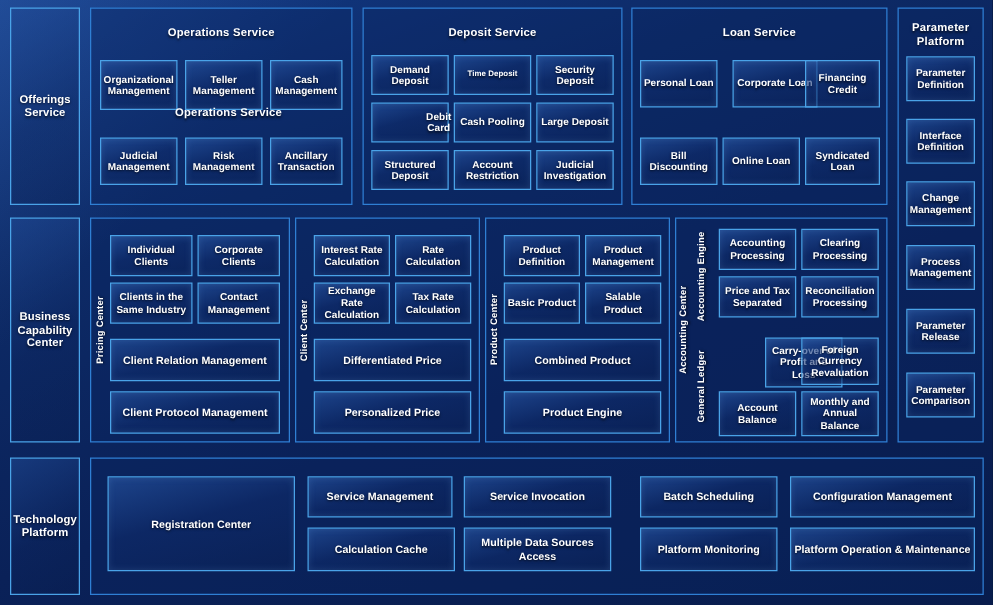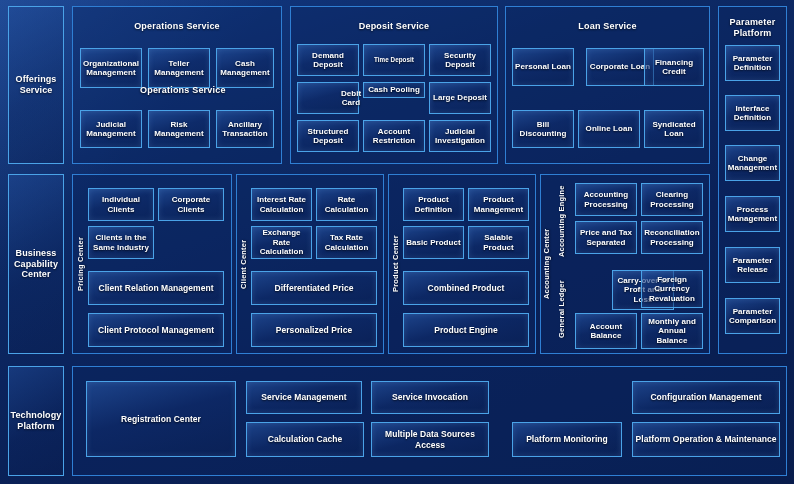--- a/index.html
+++ b/index.html
@@ -125,21 +125,21 @@
   <div class="node" style="left:216px; top:110px; width:58px; height:38px;">Ancillary Transaction</div>
 
   <div class="panel" style="left:290px; top:6px; width:208px; height:158px;">
     <div class="panel-title" style="top:14px;">Deposit Service</div>
   </div>
   <div class="node" style="left:297px; top:44px; width:62px; height:32px;">Demand Deposit</div>
   <div class="node small" style="left:363px; top:44px; width:62px; height:32px;">Time Deposit</div>
   <div class="node" style="left:429px; top:44px; width:62px; height:32px;">Security Deposit</div>
 
   <div class="node" style="left:297px; top:82px; width:62px; height:32px;padding-left:48px;">Debit Card</div>
-  <div class="node" style="left:363px; top:82px; width:62px; height:16px;">Cash Pooling</div>
+  <div class="node" style="left:363px; top:82px; width:62px; height:32px;">Cash Pooling</div>
   <div class="node" style="left:429px; top:82px; width:62px; height:32px;">Large Deposit</div>
 
   <div class="node" style="left:297px; top:120px; width:62px; height:32px;">Structured Deposit</div>
   <div class="node" style="left:363px; top:120px; width:62px; height:32px;">Account Restriction</div>
   <div class="node" style="left:429px; top:120px; width:62px; height:32px;">Judicial Investigation</div>
 
   <div class="panel" style="left:505px; top:6px; width:205px; height:158px;">
     <div class="panel-title" style="top:14px;">Loan Service</div>
   </div>
   <div class="node" style="left:512px; top:48px; width:62px; height:38px;">Personal Loan</div>
@@ -158,20 +158,21 @@
   <div class="node" style="left:725px; top:196px; width:55px; height:36px;">Process Management</div>
   <div class="node" style="left:725px; top:247px; width:55px; height:36px;">Parameter Release</div>
   <div class="node" style="left:725px; top:298px; width:55px; height:36px;">Parameter Comparison</div>
 
   <div class="panel" style="left:72px; top:174px; width:160px; height:180px;">
     <div class="vlabel" style="left:2px; top:0; bottom:0; width:12px;">Pricing Center</div>
   </div>
   <div class="node" style="left:88px; top:188px; width:66px; height:33px;">Individual Clients</div>
   <div class="node" style="left:158px; top:188px; width:66px; height:33px;">Corporate Clients</div>
   <div class="node" style="left:88px; top:226px; width:66px; height:33px;">Clients in the Same Industry</div>
+  <div class="node" style="left:158px; top:226px; width:66px; height:33px;">Contact Management</div>
   <div class="node wide" style="left:88px; top:271px; width:136px; height:34px;">Client Relation Management</div>
   <div class="node wide" style="left:88px; top:313px; width:136px; height:34px;">Client Protocol Management</div>
 
   <div class="panel" style="left:236px; top:174px; width:148px; height:180px;">
     <div class="vlabel" style="left:1px; top:0; bottom:0; width:12px;">Client Center</div>
   </div>
   <div class="node" style="left:251px; top:188px; width:61px; height:33px;">Interest Rate Calculation</div>
   <div class="node" style="left:316px; top:188px; width:61px; height:33px;">Rate Calculation</div>
   <div class="node" style="left:251px; top:226px; width:61px; height:33px;">Exchange Rate Calculation</div>
   <div class="node" style="left:316px; top:226px; width:61px; height:33px;">Tax Rate Calculation</div>
@@ -206,18 +207,19 @@
   <div class="panel" style="left:72px; top:366px; width:715px; height:110px;"></div>
 
   <div class="node wide" style="left:86px; top:381px; width:150px; height:76px;">Registration Center</div>
 
   <div class="node wide" style="left:246px; top:381px; width:116px; height:33px;">Service Management</div>
   <div class="node wide" style="left:246px; top:422px; width:118px; height:35px;">Calculation Cache</div>
 
   <div class="node wide" style="left:371px; top:381px; width:118px; height:33px;">Service Invocation</div>
   <div class="node wide" style="left:371px; top:422px; width:118px; height:35px;">Multiple Data Sources Access</div>
 
+  <div class="node wide" style="left:512px; top:381px; width:110px; height:33px;">Batch Scheduling</div>
   <div class="node wide" style="left:512px; top:422px; width:110px; height:35px;">Platform Monitoring</div>
 
   <div class="node wide" style="left:632px; top:381px; width:148px; height:33px;">Configuration Management</div>
   <div class="node wide" style="left:632px; top:422px; width:148px; height:35px;">Platform Operation &amp; Maintenance</div>
 
 </div>
 
 </body></html>

